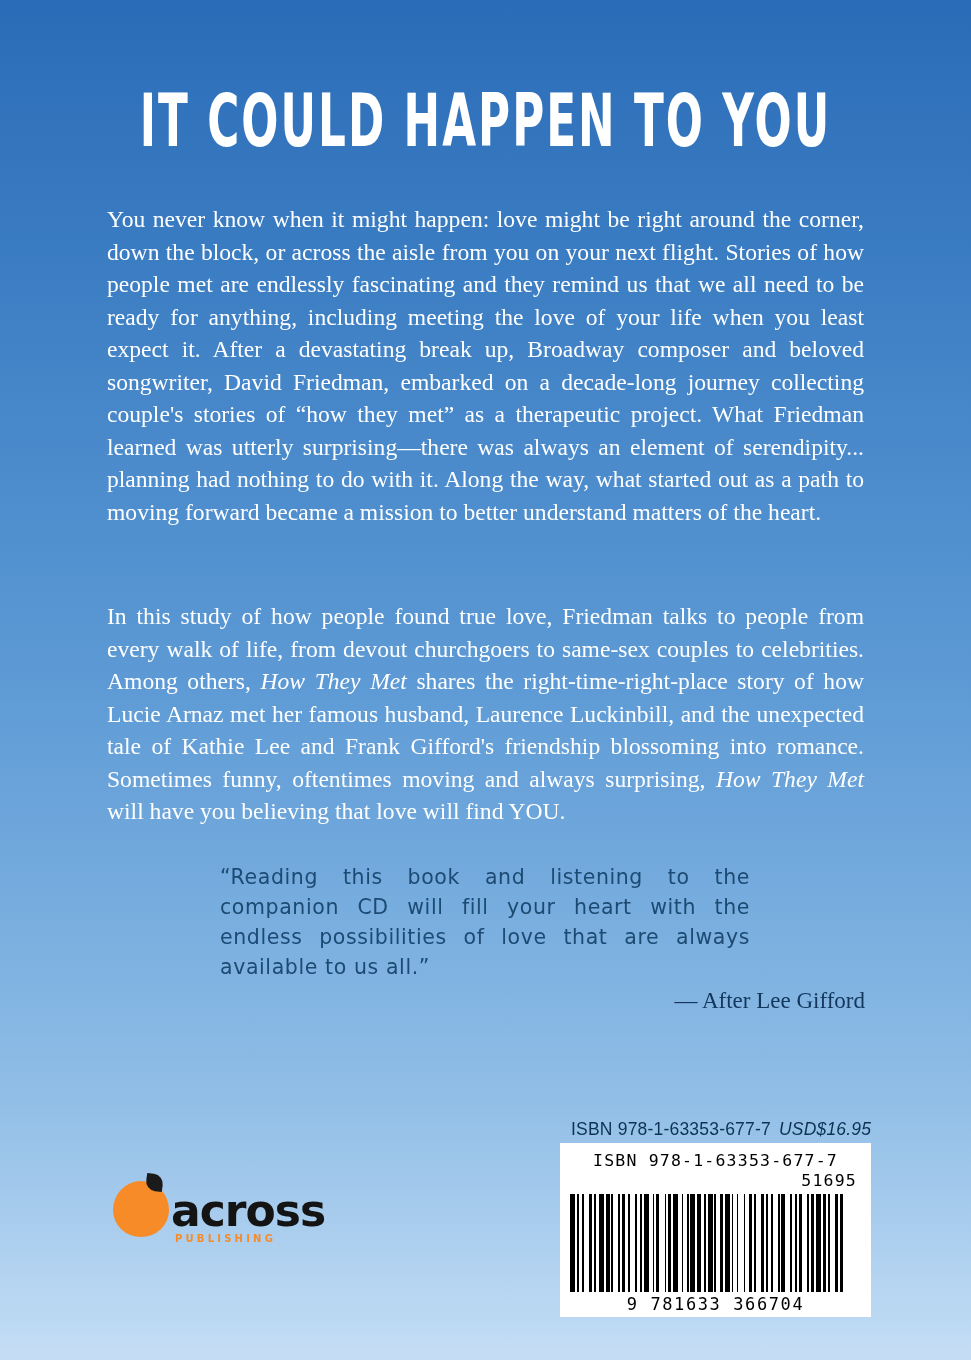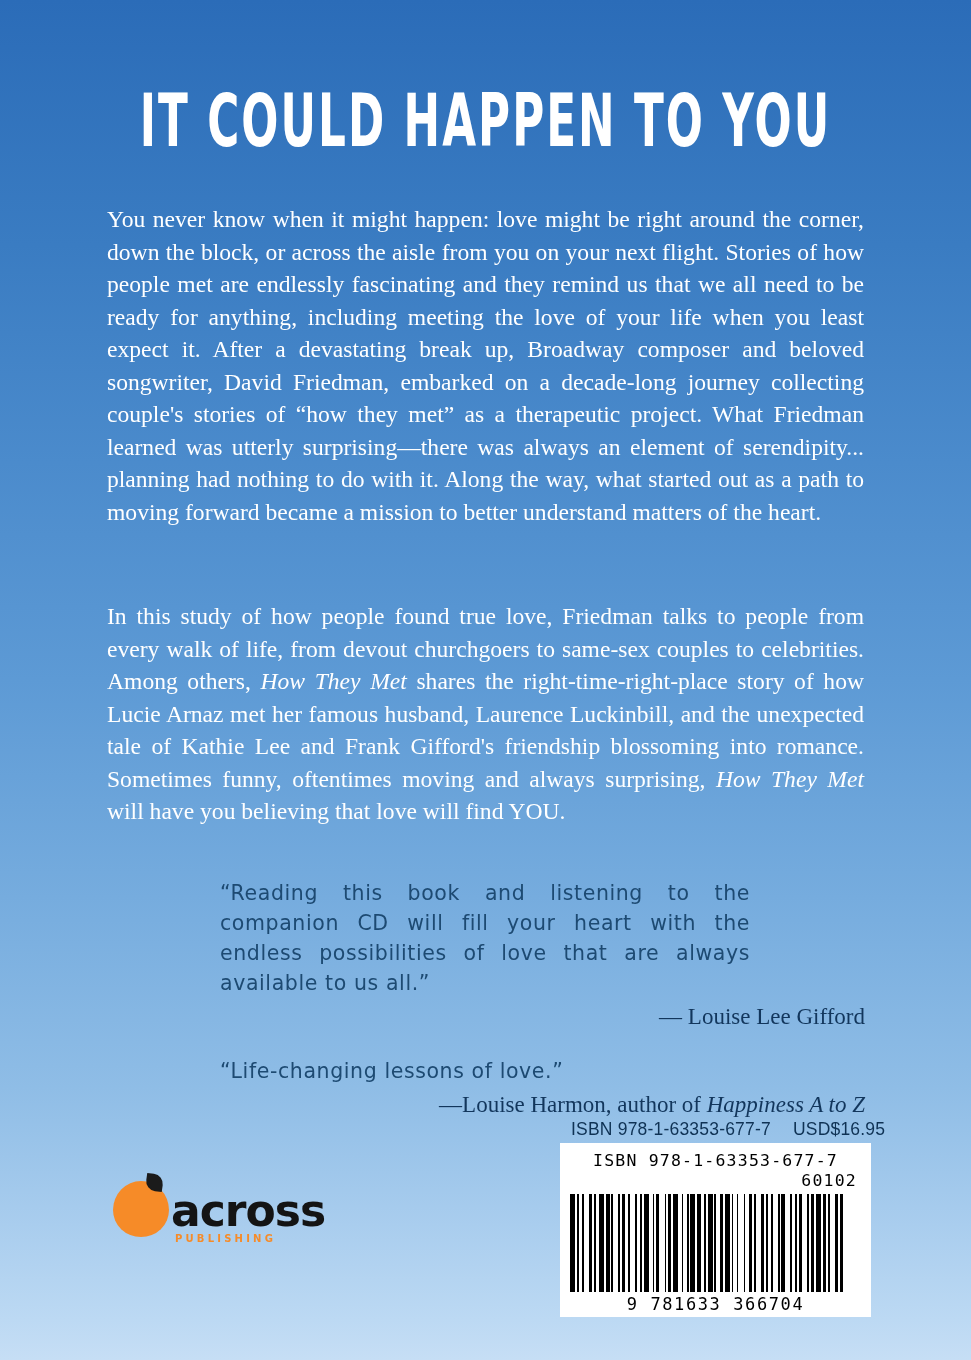--- a/index.html
+++ b/index.html
@@ -57,21 +57,20 @@
   .blurb em { }
   #para1 { top: 203px; }
   #para2 { top: 600px; }
 
   .quotes {
     position: absolute;
     left: 220px;
     top: 862px;
     width: 645px;
     color: #1b3f63;
-    margin-top: 16px;
   }
   .quote-hand {
     font-family: "DejaVu Sans", sans-serif;
     font-size: 20.5px;
     line-height: 30px;
     letter-spacing: 0.6px;
     color: #1d4a72;
     text-align: justify;
     width: 530px;
   }
@@ -90,21 +89,21 @@
     position: absolute;
     left: 571px;
     top: 1119px;
     width: 300px;
     color: #0f3254;
     font-family: "Liberation Sans", sans-serif;
     font-size: 17.5px;
     letter-spacing: 0.2px;
     white-space: nowrap;
   }
-  .isbn-line .price { margin-left: 22px; }
+  .isbn-line .price { margin-left: 8px; font-style: italic; }
 
   .barcode-box {
     position: absolute;
     left: 560px;
     top: 1143px;
     width: 311px;
     height: 174px;
     background: #ffffff;
     padding: 6px 10px 4px 10px;
     box-sizing: border-box;
@@ -197,35 +196,31 @@
 
   <div class="title">IT COULD HAPPEN TO YOU</div>
 
   <div class="blurb" id="para1">You never know when it might happen: love might be right around the corner, down the block, or across the aisle from you on your next flight. Stories of how people met are endlessly fascinating and they remind us that we all need to be ready for anything, including meeting the love of your life when you least expect it. After a devastating break up, Broadway composer and beloved songwriter, David Friedman, embarked on a decade-long journey collecting couple's stories of “how they met” as a therapeutic project. What Friedman learned was utterly surprising—there was always an element of serendipity... planning had nothing to do with it. Along the way, what started out as a path to moving forward became a mission to better understand matters of the heart.</div>
 
   <div class="blurb" id="para2"><span>In this study of how people found true love, Friedman talks to people from every walk of life, from devout churchgoers to same-sex couples to celebrities. Among others, </span><em>How They Met</em><span> shares the right-time-right-place story of how Lucie Arnaz met her famous husband, Laurence Luckinbill, and the unexpected tale of Kathie Lee and Frank Gifford's friendship blossoming into romance. Sometimes funny, oftentimes moving and always surprising, </span><em>How They Met</em><span> will have you believing that love will find YOU.</span></div>
 
   <div class="quotes">
     <div class="quote1">
       <div class="quote-hand">“Reading this book and listening to the companion CD will fill your heart with the endless possibilities of love that are always available to us all.”</div>
-      <div class="quote-attrib">— Louise Lee Gifford</div>
-    </div>
-    <div class="quote2">
-      <div class="quote-hand">“Life-changing lessons of love.”</div>
-      <div class="quote-attrib"><span>—Louise Harmon, author of </span><em>Happiness A to Z</em></div>
+      <div class="quote-attrib">— After Lee Gifford</div>
     </div>
   </div>
 
   <div class="isbn-line">
     <span>ISBN 978-1-63353-677-7</span><span class="price">USD$16.95</span>
   </div>
 
   <div class="barcode-box">
     <div class="barcode-top-text">ISBN 978-1-63353-677-7</div>
-    <div class="barcode-side-text">60102</div>
+    <div class="barcode-side-text">51695</div>
     <div class="bars" id="bars">
         <span style="width:5.16px;height:98px;background:#000"></span>
         <span style="width:1.72px;height:98px;background:#fff"></span>
         <span style="width:1.72px;height:98px;background:#000"></span>
         <span style="width:3.44px;height:98px;background:#fff"></span>
         <span style="width:1.72px;height:98px;background:#000"></span>
         <span style="width:5.16px;height:98px;background:#fff"></span>
         <span style="width:3.44px;height:98px;background:#000"></span>
         <span style="width:1.72px;height:98px;background:#fff"></span>
         <span style="width:1.72px;height:98px;background:#000"></span>

